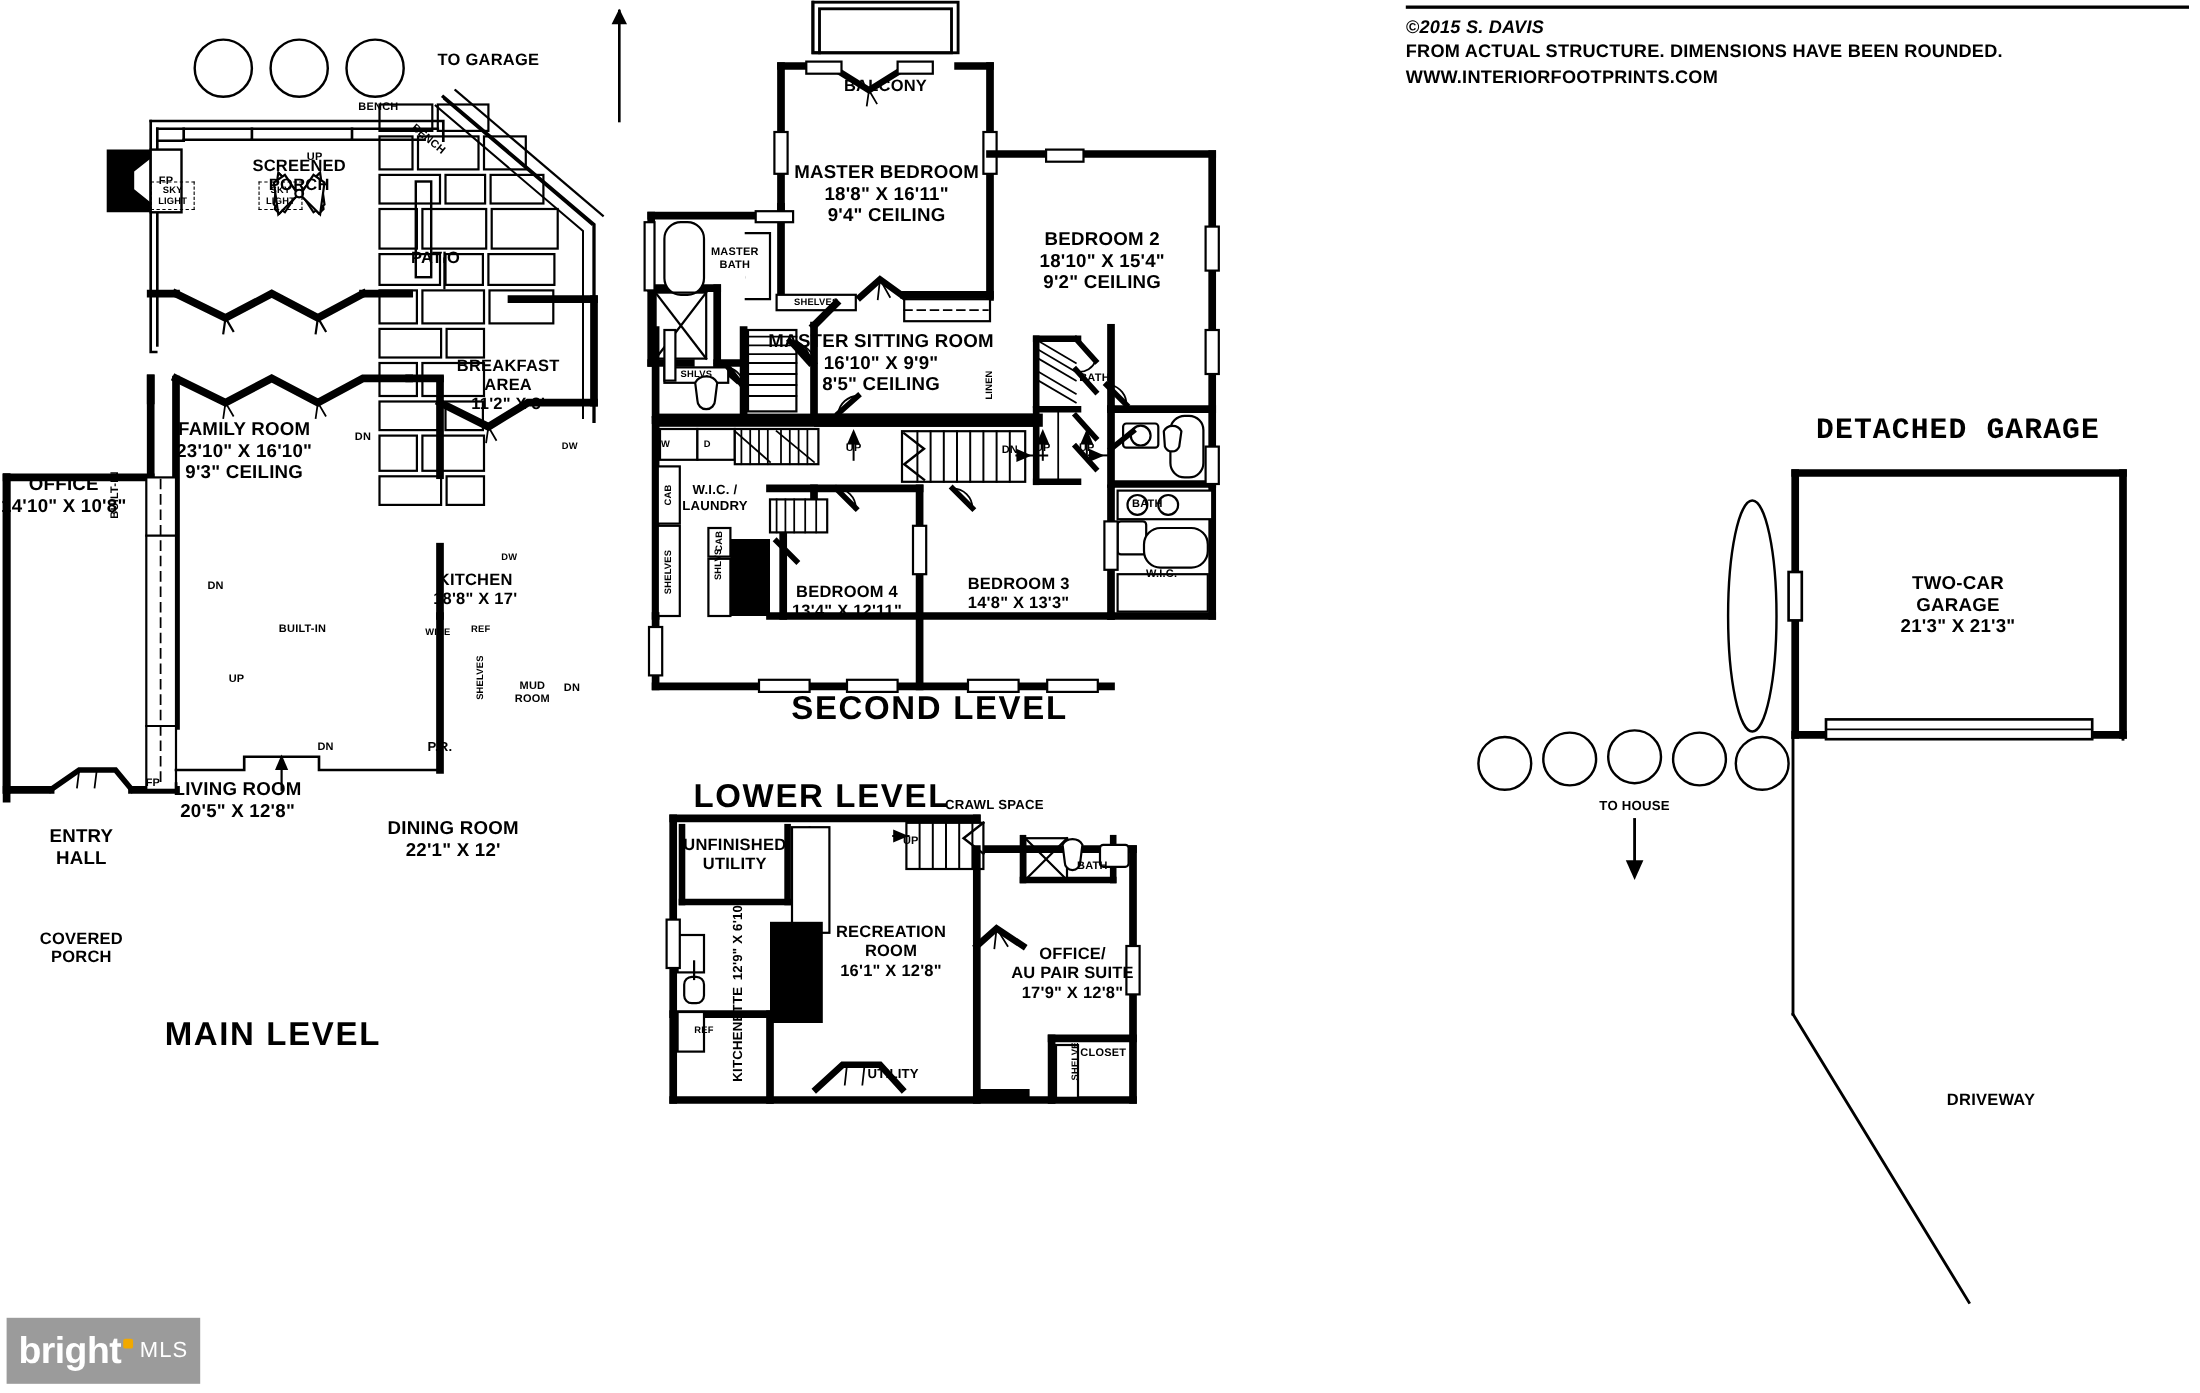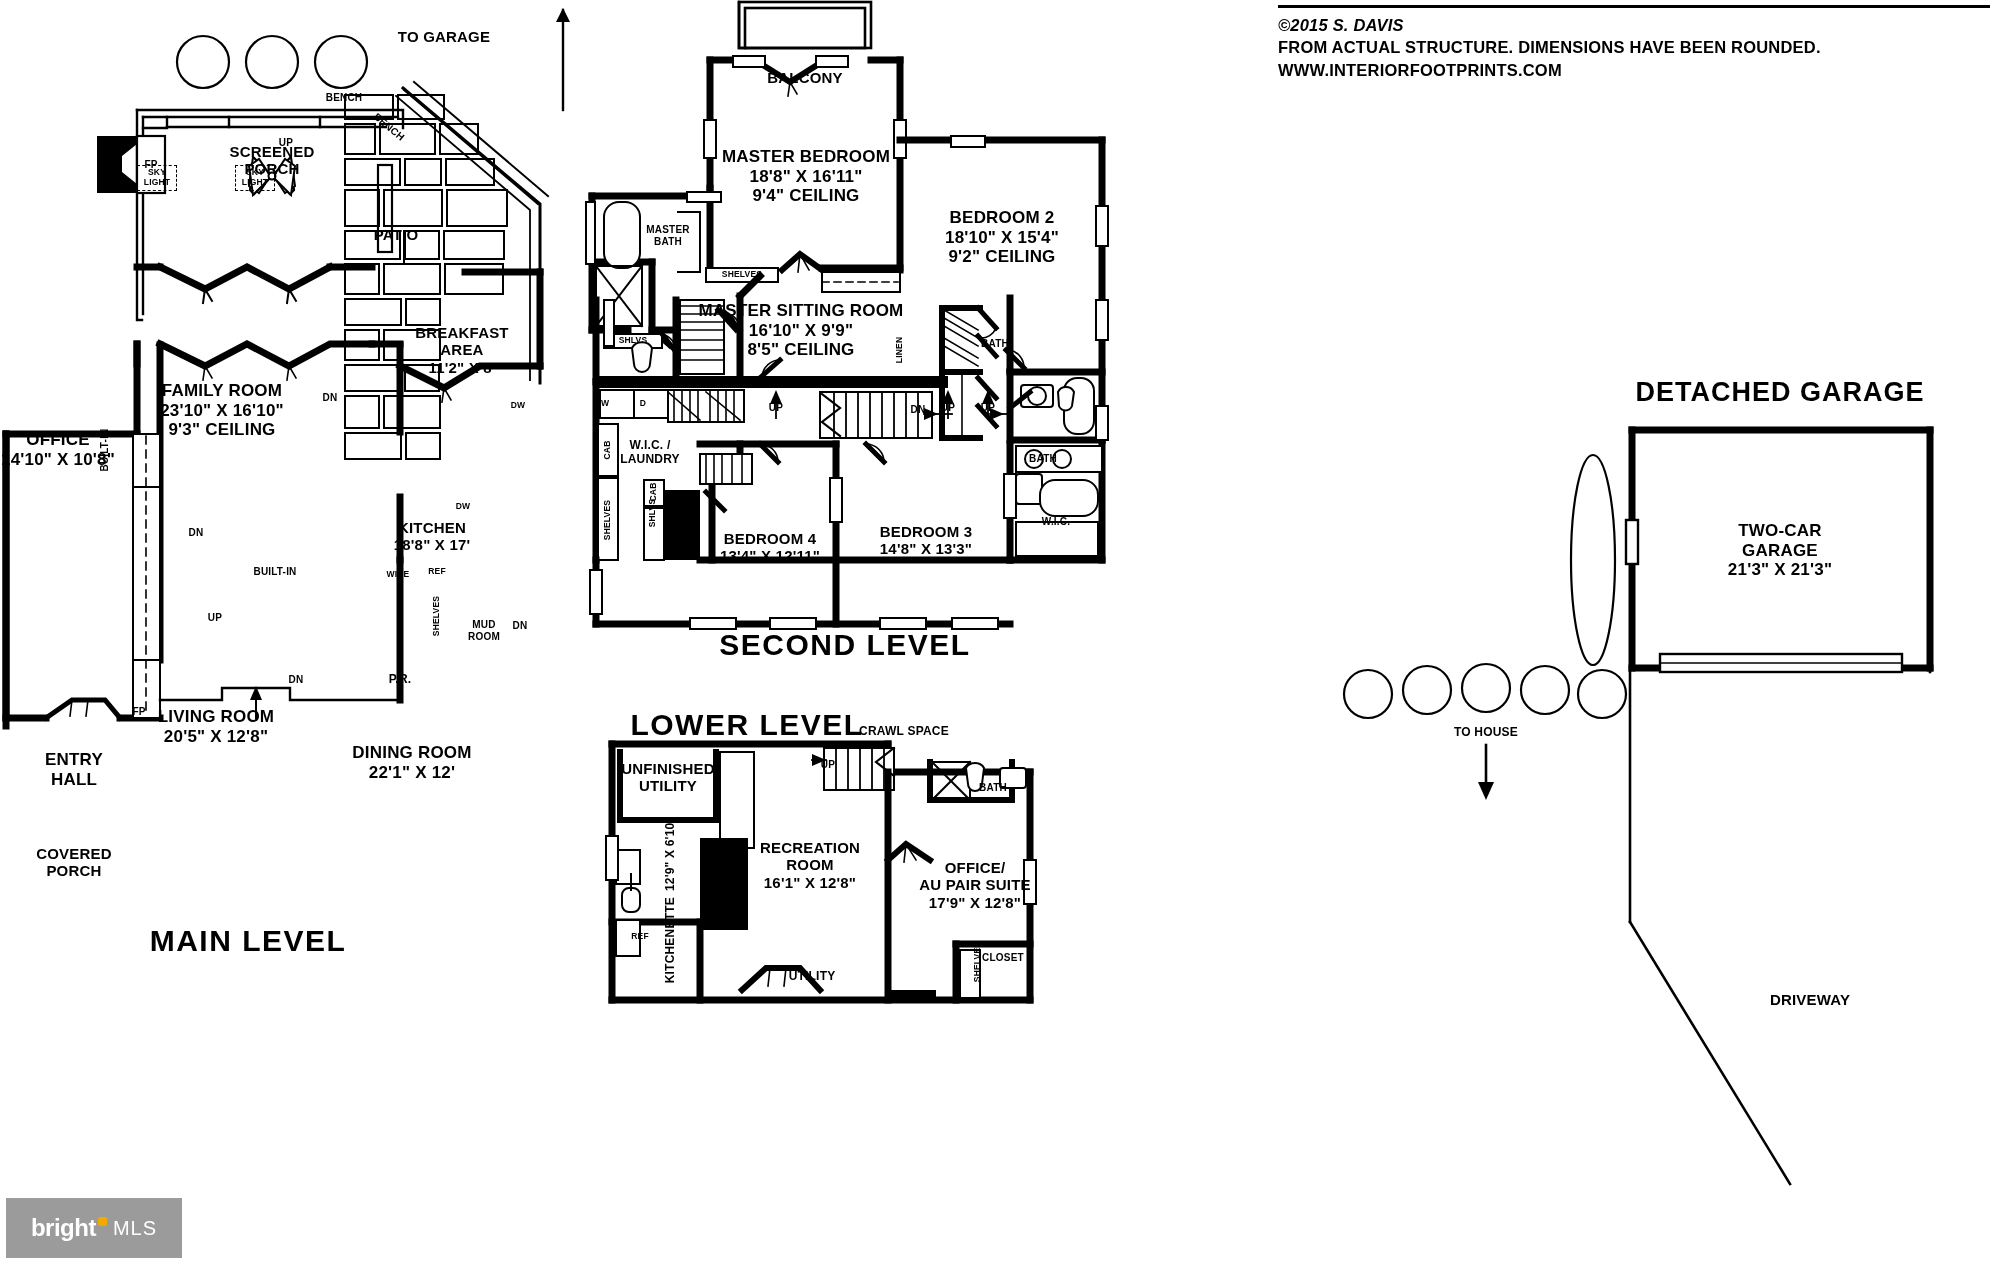--- a/index.html
+++ b/index.html
@@ -19,26 +19,26 @@
   .dashbox{position:absolute;border:1.5px dashed #000;box-sizing:border-box;}
 
   
   #hdr{position:absolute;left:1278px;top:2px;width:712px;}
   #hdr .title{font-size:25px;font-weight:700;font-style:italic;letter-spacing:.5px;}
   #hdr .rule{height:3px;background:#000;margin:3px 0 6px 0;}
   #hdr .line{font-size:16.5px;font-weight:700;letter-spacing:.2px;line-height:1.35;}
   #hdr .line.it{font-style:italic;}
 
   .dg-title{position:absolute;font-size:27px;font-weight:700;letter-spacing:1px;
-       transform:translate(-50%,-50%);white-space:nowrap;}
+       transform:translate(-50%,-50%);white-space:nowrap;font-family:Liberation Mono, monospace;}
 
   
   #logo{position:absolute;left:6px;top:1198px;width:176px;height:60px;
         background:#9b9b9b;display:flex;align-items:center;justify-content:center;}
-  #logo .b{font-size:24px;font-weight:700;color:#fff;font-style:normal;letter-spacing:-.5px;}
+  #logo .b{font-size:34px;font-weight:700;color:#fff;font-style:normal;letter-spacing:-.5px;}
   #logo .m{font-size:20px;font-weight:400;color:#fff;margin-left:6px;letter-spacing:1px;}
   #logo .dot{display:inline-block;width:9px;height:9px;background:#f2a900;
              border-radius:2px;margin:0 0 14px 2px;}
 
   svg.ovl{position:absolute;left:0;top:0;width:2000px;height:1266px;
           pointer-events:none;overflow:visible;}
 </style>
 </head>
 <body>
 
@@ -463,21 +463,21 @@
   <div class="lbl mid" style="left:74px;top:862px;">
     <div>COVERED</div>
                                                                                                   <div>PORCH</div>
   </div>
   <div class="lbl xs" style="left:484px;top:630px;">
     <div>MUD</div>
                                                                                                   <div>ROOM</div>
   </div>
   <div class="lbl sm" style="left:400px;top:680px;">P.R.</div>
 
-  <div class="lbl mid" style="left:444px;top:37px;text-align:right;">TO GARAGE</div>
+  <div class="lbl mid" style="left:444px;top:55px;text-align:right;">TO GARAGE</div>
   <div class="lbl xs" style="left:344px;top:98px;">BENCH</div>
   <div class="lbl xs" style="left:389px;top:127px;transform:translate(-50%,-50%) rotate(40deg);">BENCH</div>
   <div class="lbl xs" style="left:151px;top:165px;">FP</div>
   <div class="lbl tiny dashbox" style="left:157px;top:178px;width:40px;height:26px;transform:translate(-50%,-50%);display:flex;flex-direction:column;align-items:center;justify-content:center;">
     <div>SKY</div>
                                                                                                   <div>LIGHT</div>
   </div>
   <div class="lbl tiny dashbox" style="left:255px;top:178px;width:40px;height:26px;transform:translate(-50%,-50%);display:flex;flex-direction:column;align-items:center;justify-content:center;">
     <div>SKY</div>
                                                                                                   <div>LIGHT</div>

